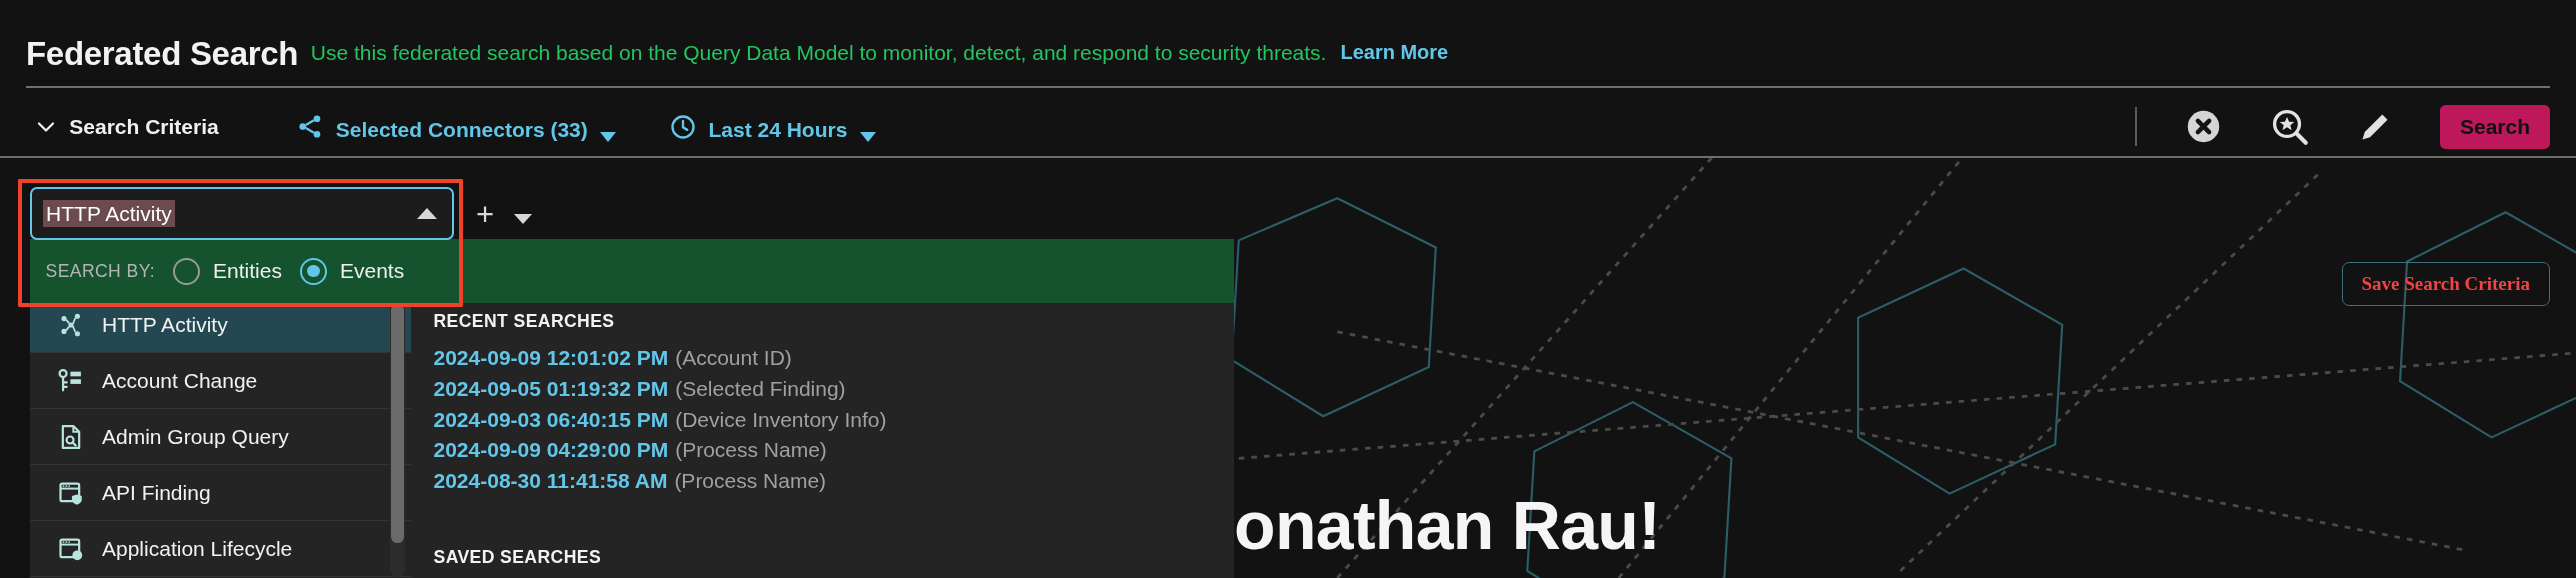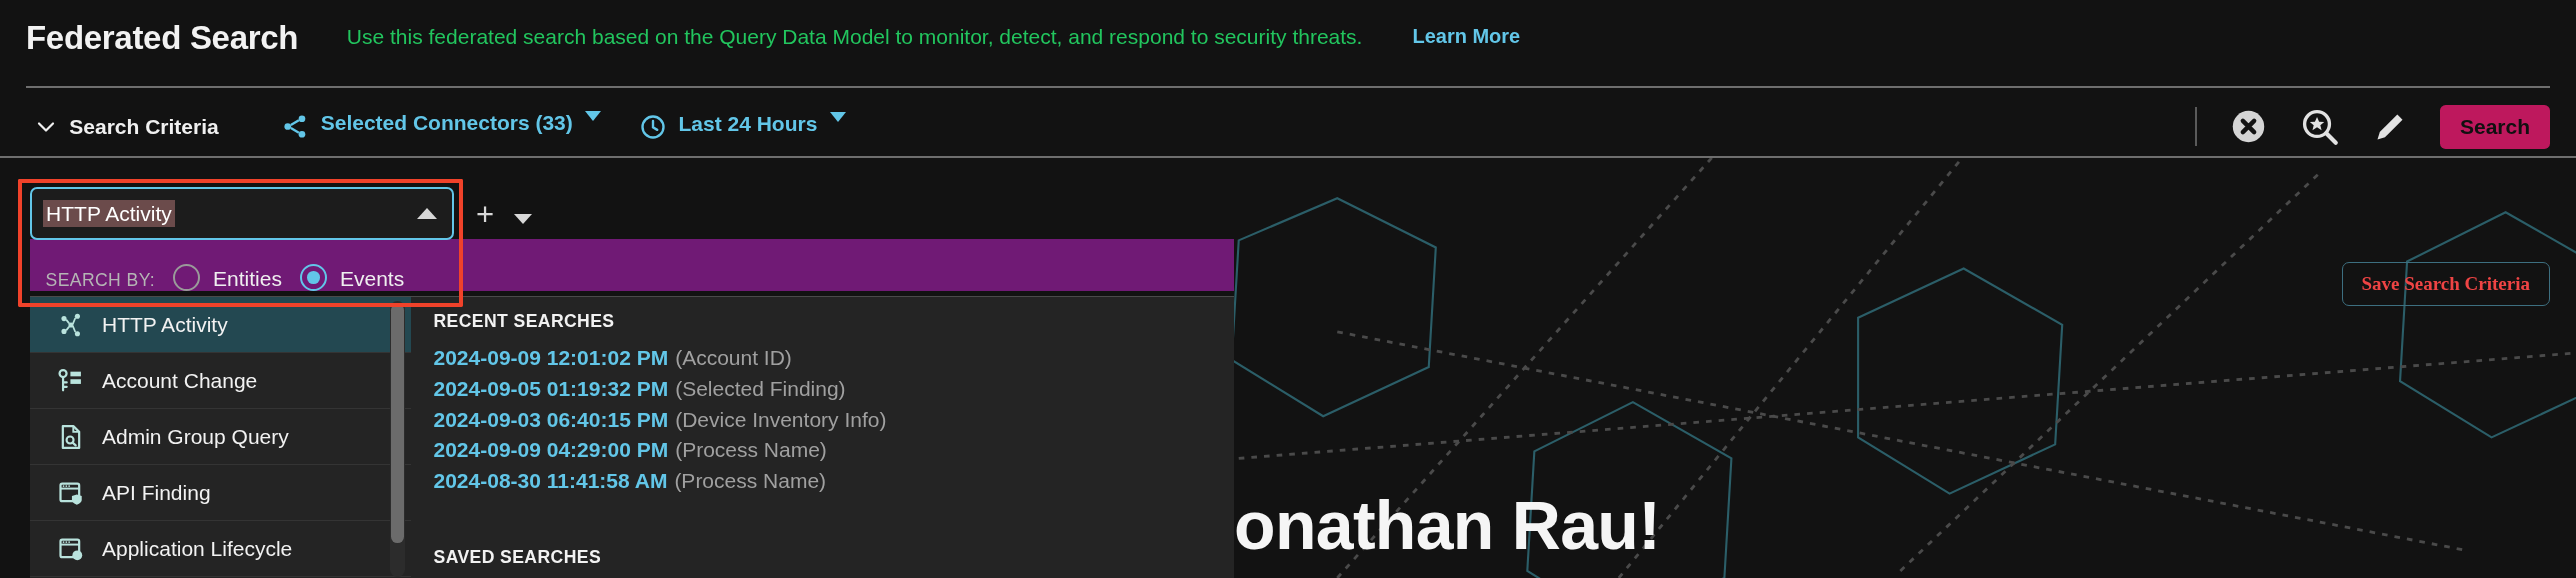--- a/index.html
+++ b/index.html
@@ -12,22 +12,22 @@
   #root { position: relative; width: 2576px; height: 579px; background: #121212; }
 
   
   .bg-pattern {
     position: absolute; left: 0; top: 156px; width: 2576px; height: 422px;
     z-index: 0; pointer-events: none;
   }
 
   
   .page-header {
-    position: absolute; left: 0; top: 0; width: 2344px; height: 76px;
-    display: flex; align-items: center; z-index: 5; gap: 36px;
+    position: absolute; left: 0; top: 16px; width: 2344px; height: 76px;
+    display: flex; align-items: center; z-index: 5;
   }
   .page-title {
     margin-left: 26px;
     font-size: 33px; font-weight: bold; color: #f2f2f2; letter-spacing: -0.3px;
     white-space: nowrap;
   }
   .page-subtitle {
     margin-left: 12.7px; font-size: 21px; color: #22c55e; white-space: nowrap;
     padding-bottom: 1.4px;
   }
@@ -36,32 +36,32 @@
     white-space: nowrap; cursor: pointer; padding-bottom: 2.1px;
   }
   .hr-top {
     position: absolute; left: 26px; top: 86px; width: 2524px; height: 2.1px;
     background: #6e6e6e; z-index: 5;
   }
 
   
   .criteria-bar {
     position: absolute; left: 0; top: 97px; width: 2576px; height: 59px;
-    display: flex; align-items: center; z-index: 6;
+    display: flex; align-items: center; z-index: 6; gap: 15px;
   }
   .crit-collapse {
     margin-left: 34px; display: flex; align-items: center; cursor: pointer;
   }
   .crit-collapse svg { display:block; }
   .crit-label {
     margin-left: 11.3px; font-size: 21px; color: #f0f0f0; font-weight: bold;
     white-space: nowrap;
   }
   .crit-chip {
-    display: flex; align-items: flex-start; cursor: pointer; white-space: nowrap;
+    display: flex; align-items: flex-end; cursor: pointer; white-space: nowrap;
   }
   .crit-chip .chip-text {
     font-size: 21px; color: #62c6e8; font-weight: bold; margin-left: 10px;
   }
   .crit-chip .caret {
     margin-left: 12.7px;
     width: 0; height: 0;
     border-left: 8.4px solid transparent; border-right: 8.4px solid transparent;
     border-top: 10px solid #62c6e8;
   }
@@ -131,23 +131,23 @@
   }
   .plus-caret {
     position: absolute; left: 514px; top: 214px; z-index: 20; cursor: pointer;
     width: 0; height: 0;
     border-left: 9.1px solid transparent; border-right: 9.1px solid transparent;
     border-top: 10.6px solid #d8d8d8;
   }
 
   
   .searchby-row {
-    position: absolute; left: 30px; top: 239px; width: 1204px; height: 52px;
-    background: #701a75;
-    display: flex; align-items: flex-end; z-index: 15;
+    position: absolute; left: 30px; top: 239px; width: 1204px; height: 64px;
+    background: #14532d;
+    display: flex; align-items: center; z-index: 15;
   }
   .searchby-label {
     margin-left: 15.5px; font-size: 17.6px; color: #b5b5b5; letter-spacing: 0.4px;
     white-space: nowrap;
   }
   .radio {
     width: 27px; height: 27px; border-radius: 50%;
     border: 2.8px solid #9a9a9a; margin-left: 18.3px;
     display: flex; align-items: center; justify-content: center;
     cursor: pointer; flex: 0 0 auto;

